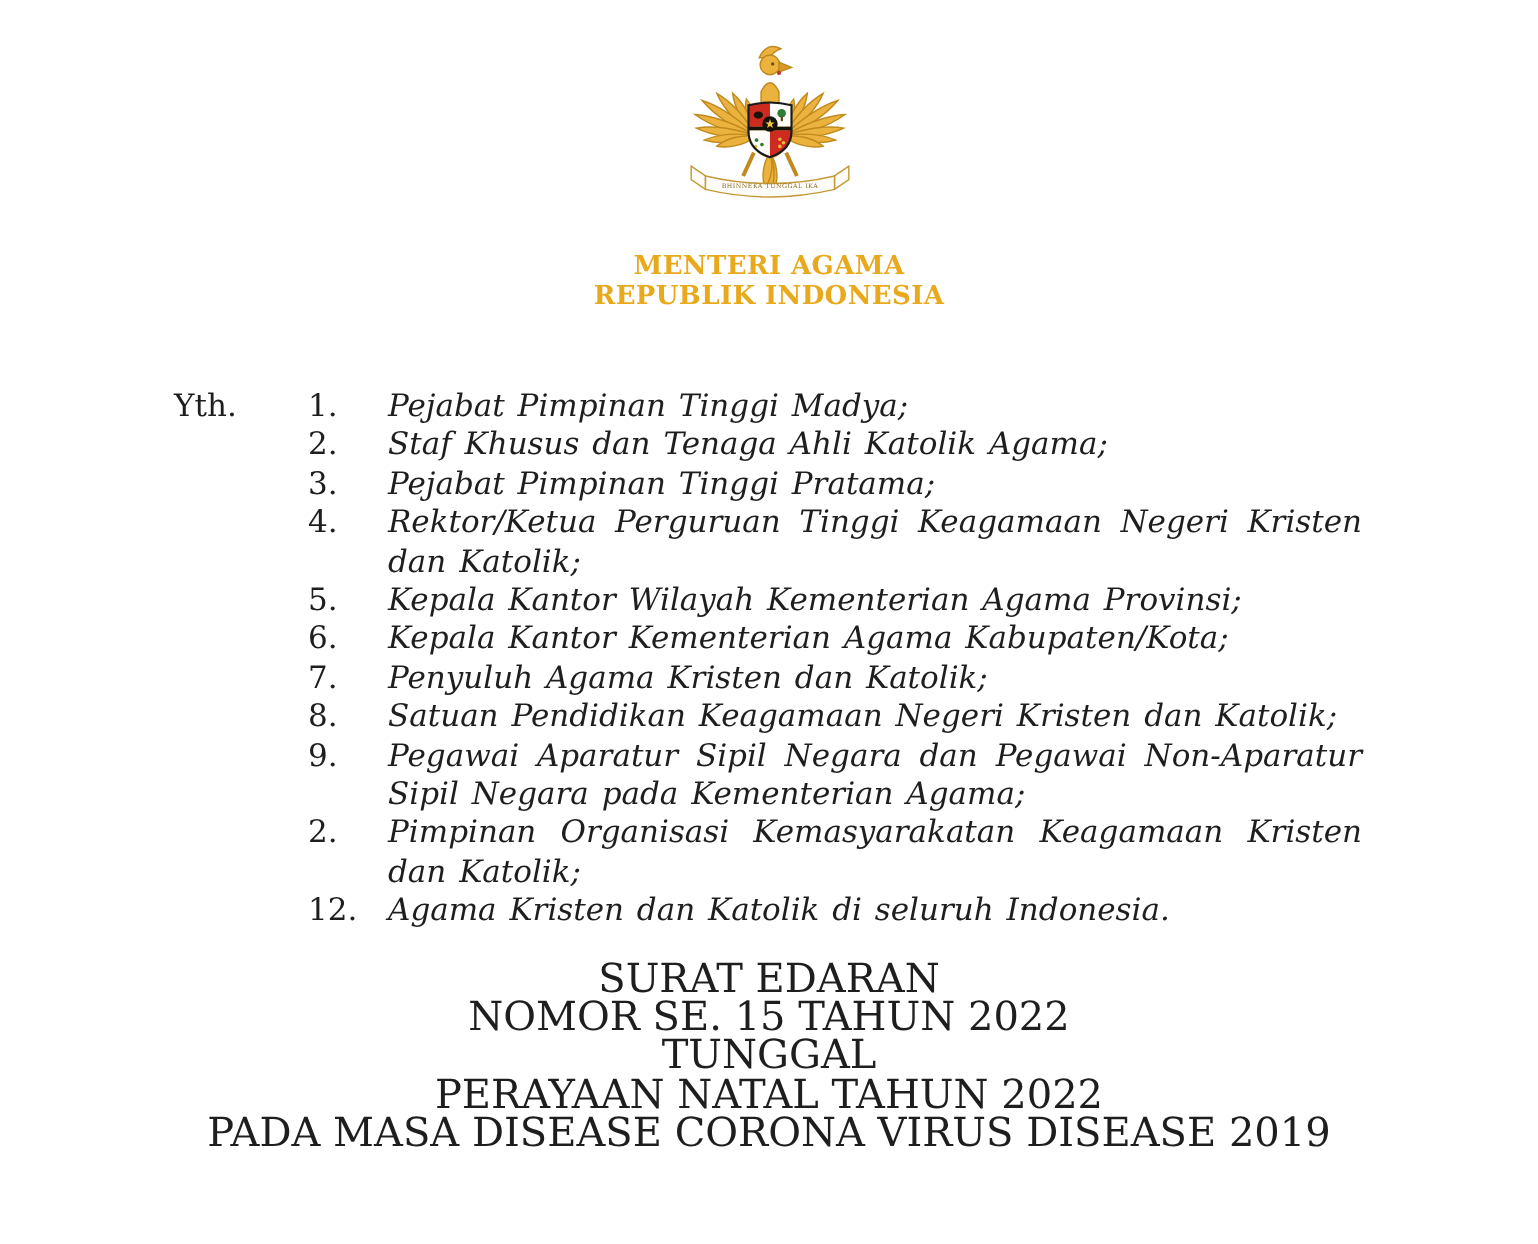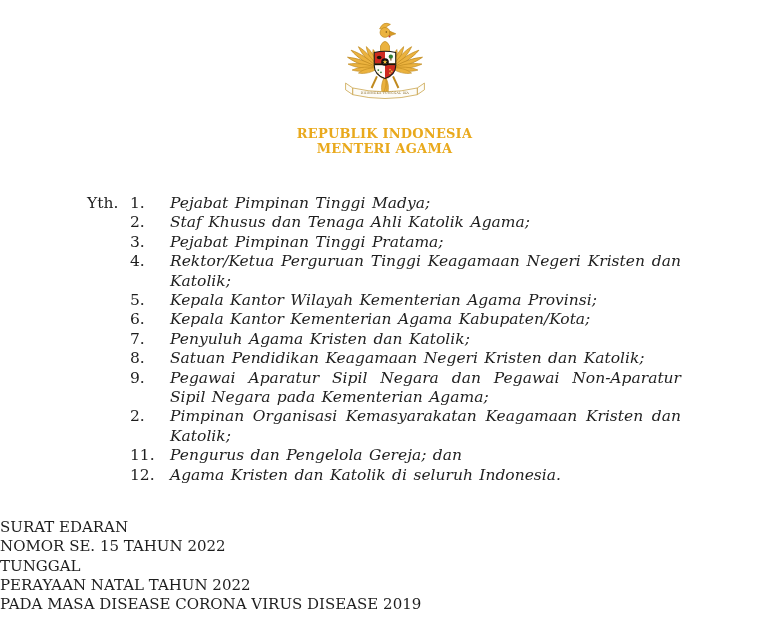--- a/index.html
+++ b/index.html
@@ -20,31 +20,32 @@
     font-size: 13px;
     line-height: 14.5px;
     letter-spacing: 0.2px;
   }
 
   .recipients {
     margin: 38px 88px 0 87px;
     font-size: 15.5px;
     line-height: 19.4px;
     display: flex;
+    gap: 24px;
   }
   .salutation { width: 43px; flex: none; }
   .rows { flex: 1; min-width: 0; }
   .row { display: flex; }
   .num { width: 40px; flex: none; }
   .txt { flex: 1; min-width: 0; text-align: justify; word-spacing: 1.5px; font-style: italic; }
 
   .title-block {
-    margin-top: 33px;
-    text-align: left;
-    font-size: 15px;
+    margin-top: 14px;
+    text-align: center;
+    font-size: 20px;
     line-height: 19.3px;
   }
   .italic { }
 </style>
 </head>
 <body>
 
 <div class="page">
 
   <div class="header">
@@ -121,22 +122,22 @@
             <circle cx="62.5" cy="58.5" r="1" fill="#e3b93f"></circle>
             <circle cx="60.5" cy="60.5" r="1" fill="#e3b93f"></circle>
           </g>
           <circle cx="55" cy="48" r="4.3" fill="#15120c"></circle>
           <polygon fill="#f4c73f" points="55,45.2 55.65,47.11 57.66,47.13 56.05,48.34 56.65,50.27 55,49.1 53.35,50.27 53.95,48.34 52.34,47.13 54.35,47.11"></polygon>
           <path d="M43 37.5 Q55 34.5 67 37.5 L67 52 Q67 62.5 55 66.5 Q43 62.5 43 52 Z" fill="none" stroke="#1a1a1a" stroke-width="1.2"></path>
         </g>
       </svg>
     </div>
     <div class="ministry">
+      <div>MENTERI AGAMA</div>
       <div>REPUBLIK INDONESIA</div>
-      <div>MENTERI AGAMA</div>
     </div>
   </div>
 
   <div class="recipients">
     <div class="salutation">Yth.</div>
     <div class="rows">
       <div class="row">
         <div class="num">1.</div>
         <div class="txt">Pejabat Pimpinan Tinggi Madya;</div>
       </div>
@@ -170,24 +171,20 @@
       </div>
       <div class="row">
         <div class="num">9.</div>
         <div class="txt">Pegawai Aparatur Sipil Negara dan Pegawai Non-Aparatur Sipil Negara pada Kementerian Agama;</div>
       </div>
       <div class="row">
         <div class="num">2.</div>
         <div class="txt">Pimpinan Organisasi Kemasyarakatan Keagamaan Kristen dan Katolik;</div>
       </div>
       <div class="row">
-        <div class="num">11.</div>
-        <div class="txt">Pengurus dan Pengelola Gereja; dan</div>
-      </div>
-      <div class="row">
         <div class="num">12.</div>
         <div class="txt">Agama Kristen dan Katolik di seluruh Indonesia.</div>
       </div>
     </div>
   </div>
 
   <div class="title-block">
     <div>SURAT EDARAN</div>
     <div>NOMOR SE. 15 TAHUN 2022</div>
     <div>TUNGGAL</div>

